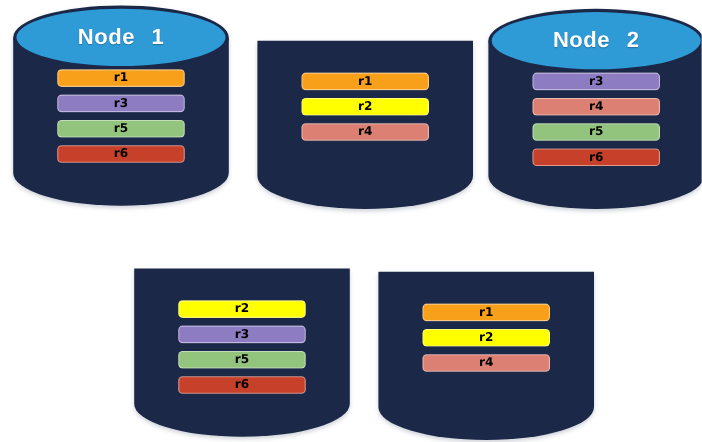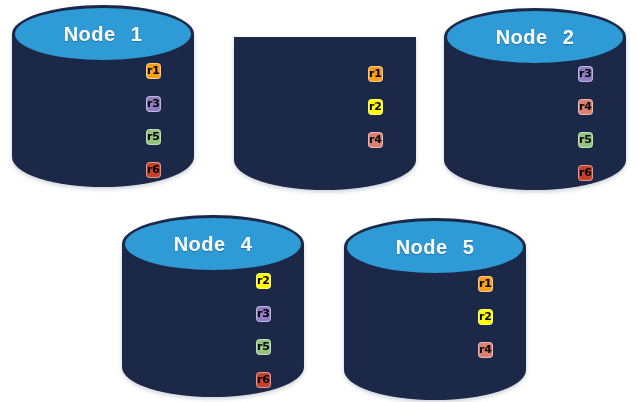--- a/index.html
+++ b/index.html
@@ -10,21 +10,21 @@
   }
   .canvas {
     position: relative;
     width: 638px;
     height: 402px;
     background: var(--bg, #ffffff);
     overflow: hidden;
   }
   .cylinder {
     position: absolute;
-    width: 182px;
+    width: 196px;
     height: 184px;
     filter: drop-shadow(0 2px 2px rgba(110,120,140,0.35));
   }
   .cyl-body {
     position: absolute;
     left: 0;
     right: 0;
     top: 31px;
     bottom: 0;
     background: var(--cyl-body, #1B2847);
@@ -54,22 +54,21 @@
     white-space: nowrap;
   }
   .bars {
     position: absolute;
     top: 60px;
     left: 50%;
     transform: translateX(-50%);
     width: 116px;
     display: flex;
     flex-direction: column;
-    gap: 17px;
-    align-items: flex-end;
+    gap: 7px;
   }
   .bar {
     height: 16px;
     box-sizing: border-box;
     border: 1px solid rgba(255,255,255,0.45);
     border-radius: 4px;
     color: var(--bar-text, #000000);
     font-family: "DejaVu Sans", "Liberation Sans", sans-serif;
     font-size: 11px;
     font-weight: bold;
@@ -118,36 +117,30 @@
     <div class="bars">
         <div class="bar" style="background: rgb(142, 124, 195);">r3</div>
         <div class="bar" style="background: rgb(220, 128, 115);">r4</div>
         <div class="bar" style="background: rgb(147, 196, 125);">r5</div>
         <div class="bar" style="background: rgb(198, 64, 42);">r6</div>
       </div>
   </div>
 
   <div class="cylinder" id="node-4">
     <div class="cyl-body"></div>
-    <div class="cyl-top">
-      <span class="cyl-title">Node 4</span>
-    </div>
     <div class="bars">
         <div class="bar" style="background: rgb(255, 255, 0);">r2</div>
         <div class="bar" style="background: rgb(142, 124, 195);">r3</div>
         <div class="bar" style="background: rgb(147, 196, 125);">r5</div>
         <div class="bar" style="background: rgb(198, 64, 42);">r6</div>
       </div>
   </div>
 
   <div class="cylinder" id="node-5">
     <div class="cyl-body"></div>
-    <div class="cyl-top">
-      <span class="cyl-title">Node 5</span>
-    </div>
     <div class="bars">
         <div class="bar" style="background: rgb(249, 160, 27);">r1</div>
         <div class="bar" style="background: rgb(255, 255, 0);">r2</div>
         <div class="bar" style="background: rgb(220, 128, 115);">r4</div>
       </div>
   </div>
 
 </div>
 
 </body></html>

